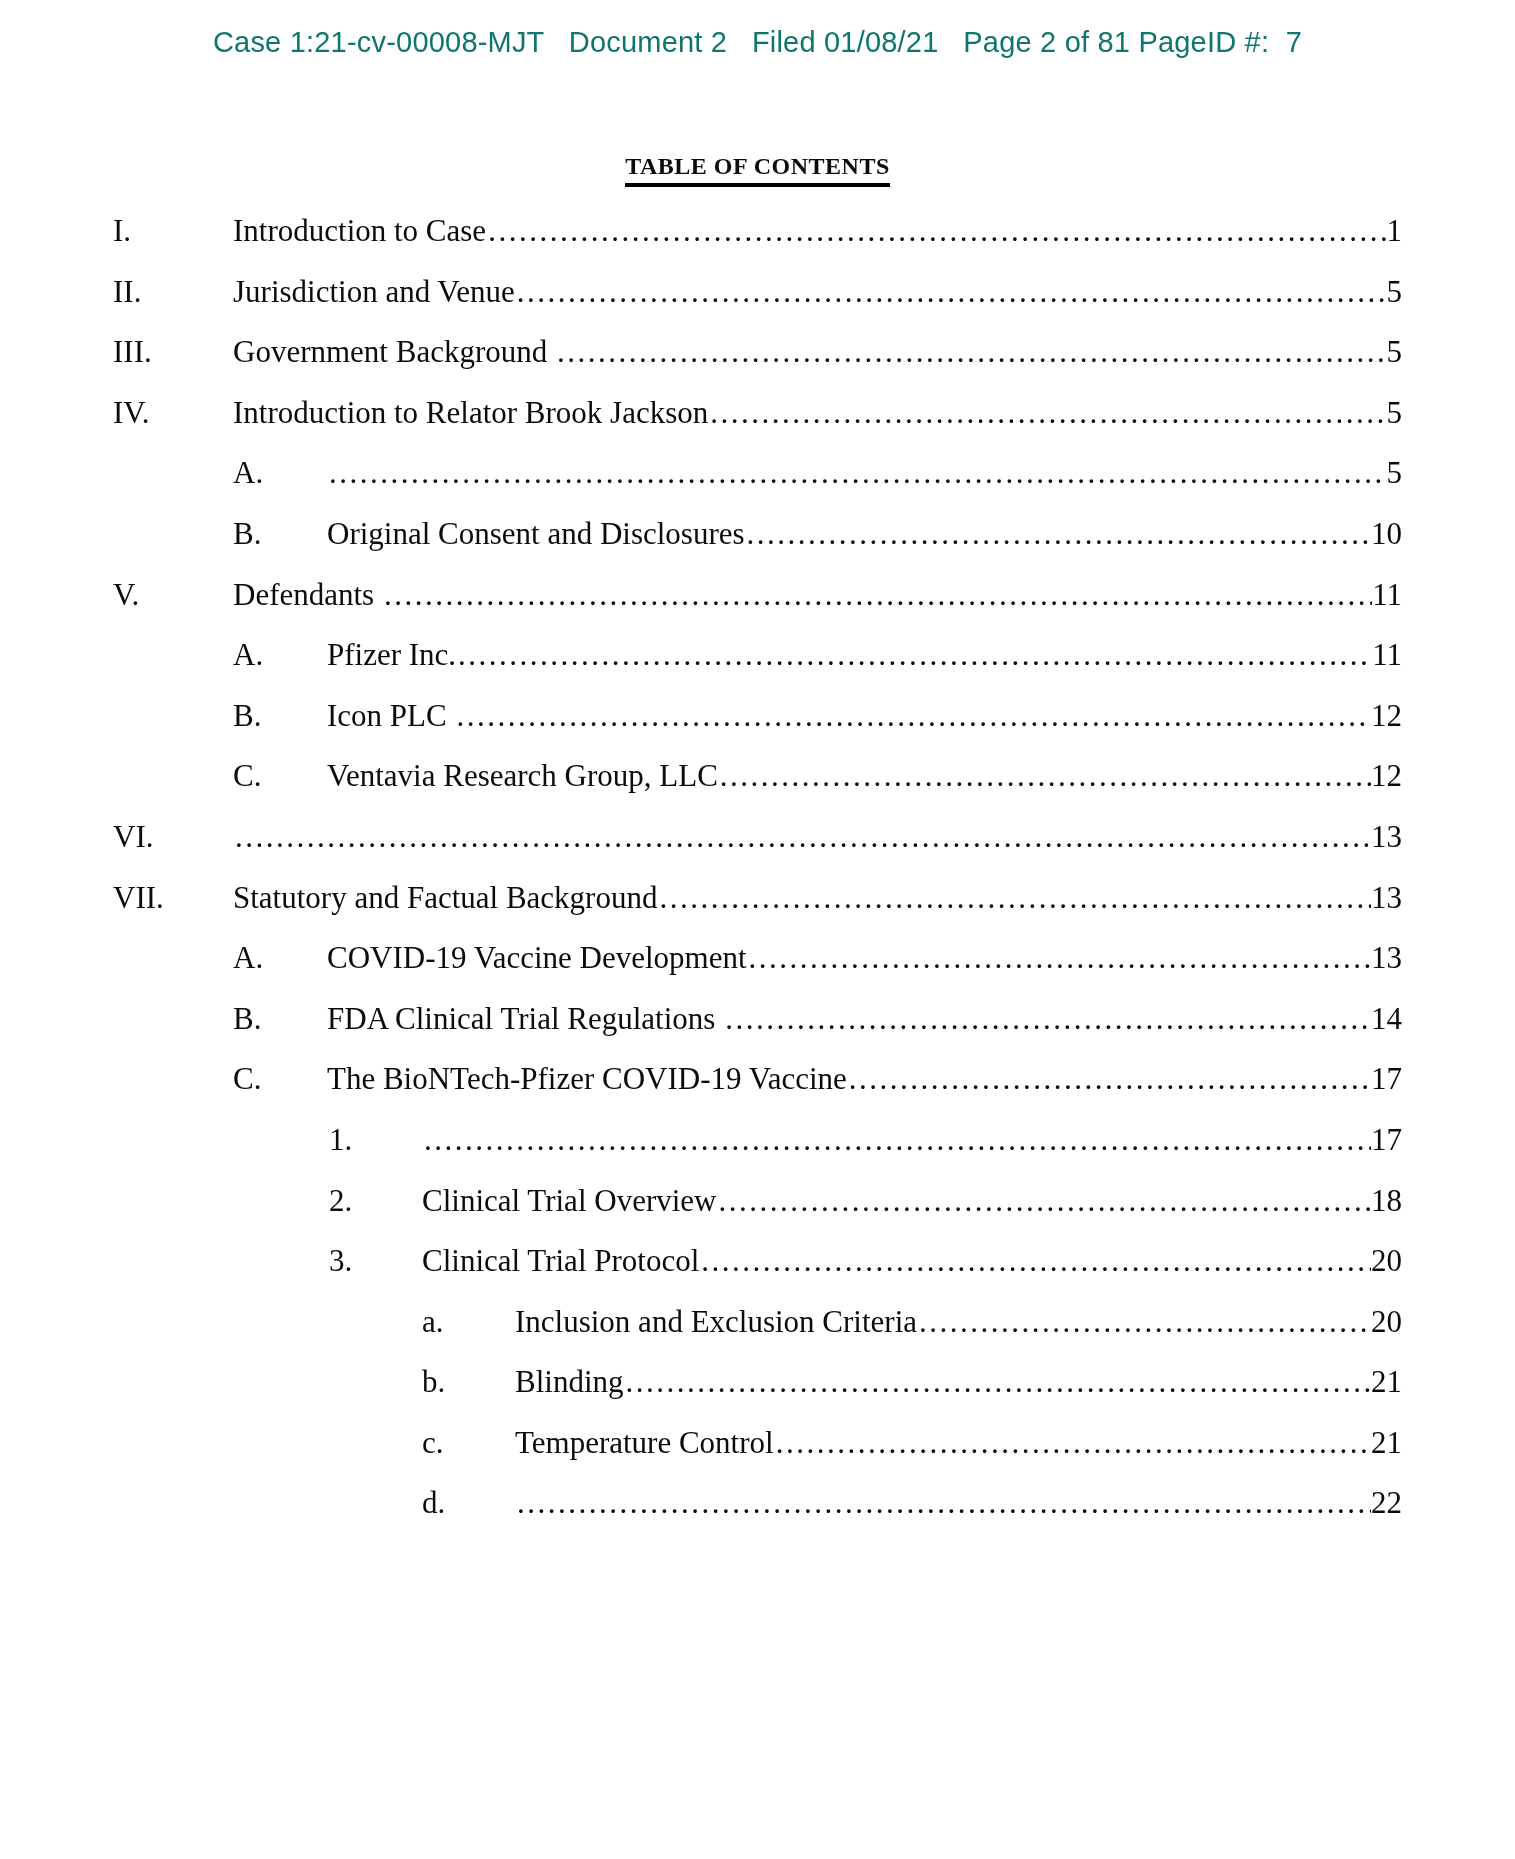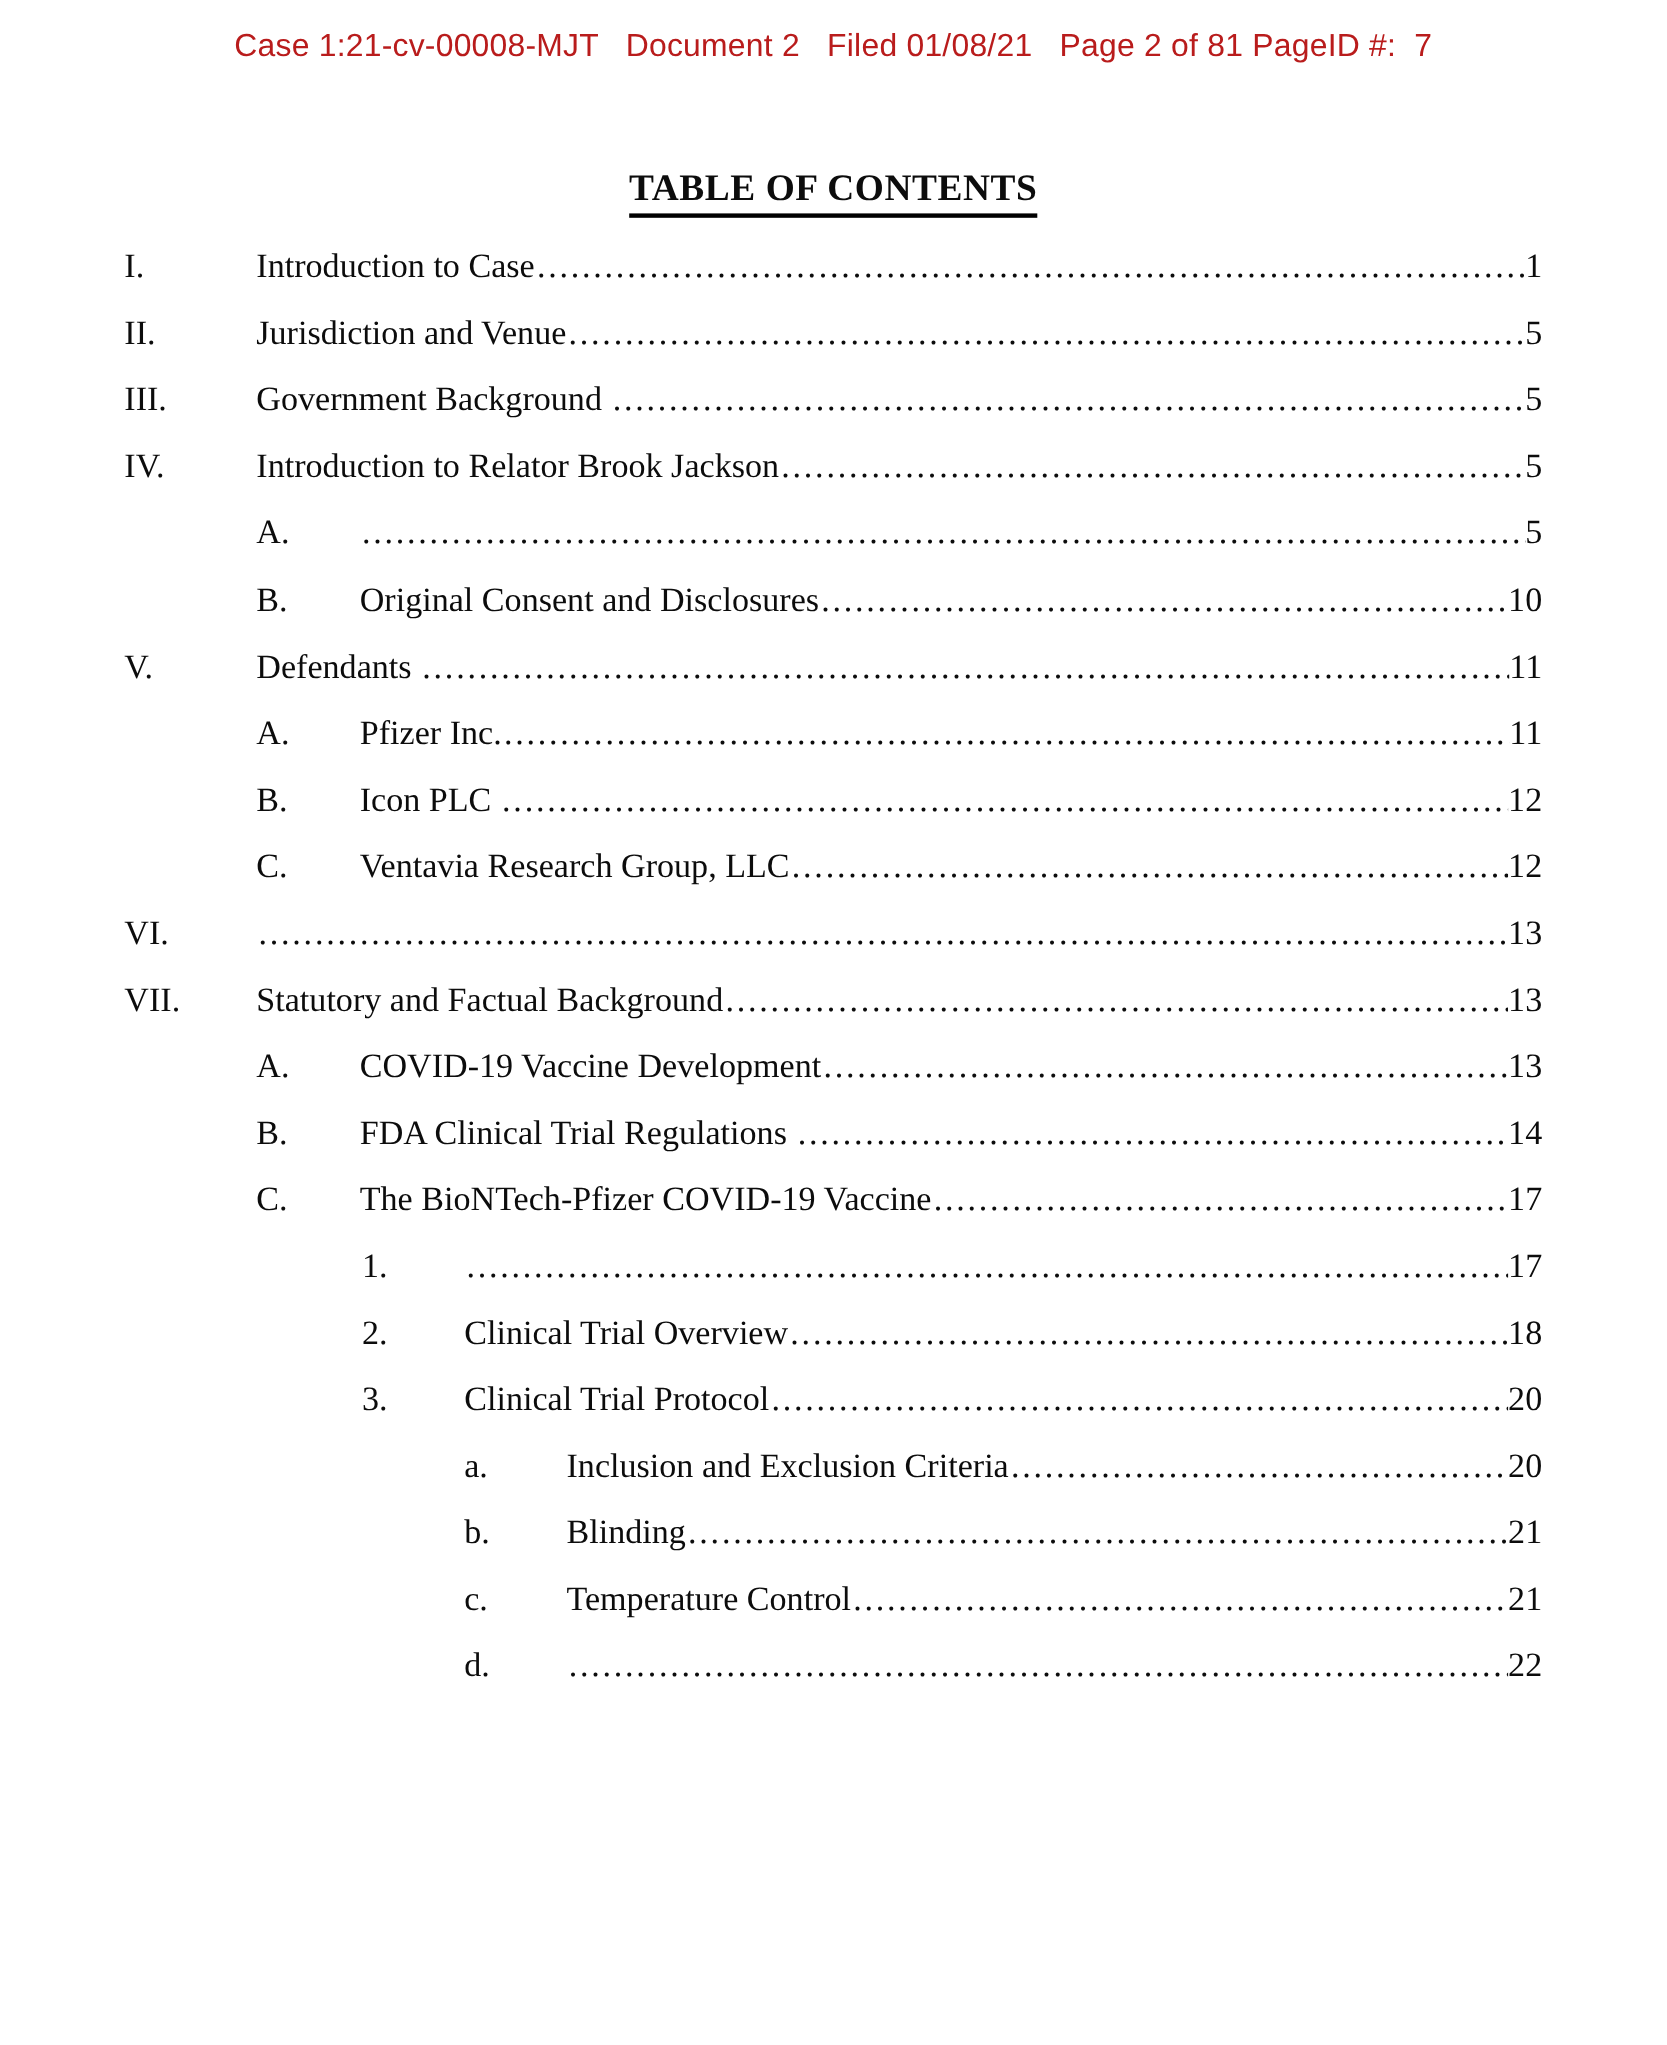--- a/index.html
+++ b/index.html
@@ -22,21 +22,21 @@
     font-size: 29px;
     white-space: pre;
     letter-spacing: 0.2px;
   }
   .toc-title-wrap {
     text-align: center;
     margin-top: 94px;
   }
   .toc-title {
     display: inline-block;
-    font-size: 34px;
+    font-size: 24px;
     font-weight: bold;
     letter-spacing: 0.5px;
     border-bottom: 4px solid #000;
     padding-bottom: 3px;
   }
   .toc {
     margin-top: 14px;
   }
   .row {
     display: flex;
@@ -73,21 +73,21 @@
   .lv2 { padding-left: 329px; }
   .lv2 .marker { width: 93px; }
   .lv3 { padding-left: 422px; }
   .lv3 .marker { width: 93px; }
 </style>
 </head>
 <body>
 
 <div class="page">
 
-  <div class="ecf-header" style="color: #b91c1c;">Case 1:21-cv-00008-MJT   Document 2   Filed 01/08/21   Page 2 of 81 PageID #:  7</div>
+  <div class="ecf-header" style="color: #0f766e;">Case 1:21-cv-00008-MJT   Document 2   Filed 01/08/21   Page 2 of 81 PageID #:  7</div>
 
   <div class="toc-title-wrap">
     <span class="toc-title">TABLE OF CONTENTS</span>
   </div>
 
   <div class="toc" id="toc">
       <div class="row lv0">
     <span class="marker">I.</span>
     <span class="entry-title">Introduction to Case</span>
     <span class="dots"></span>

